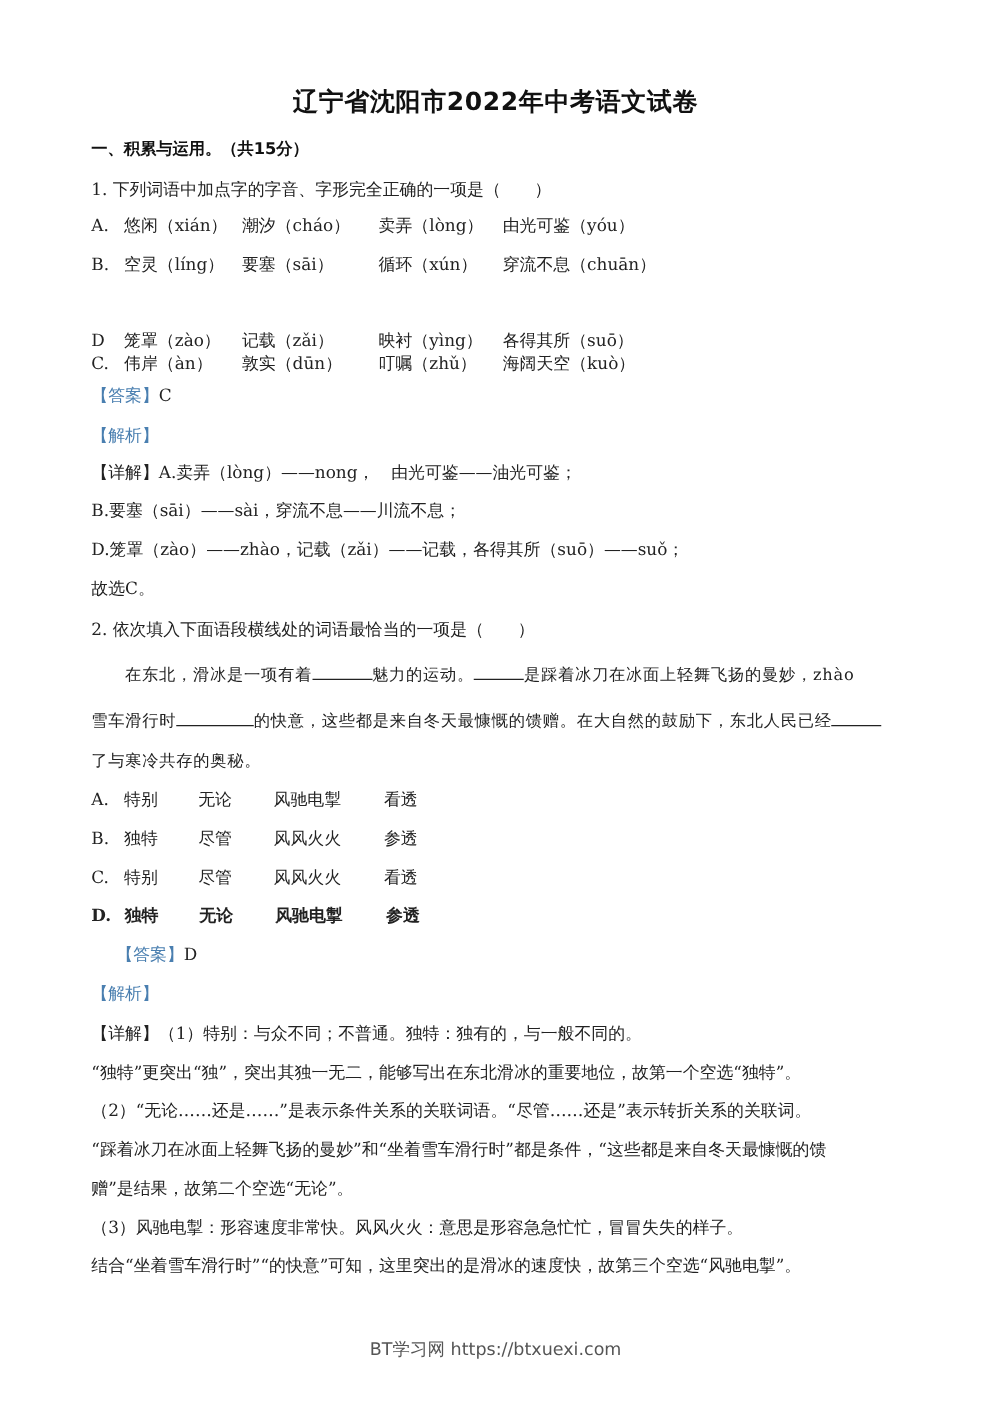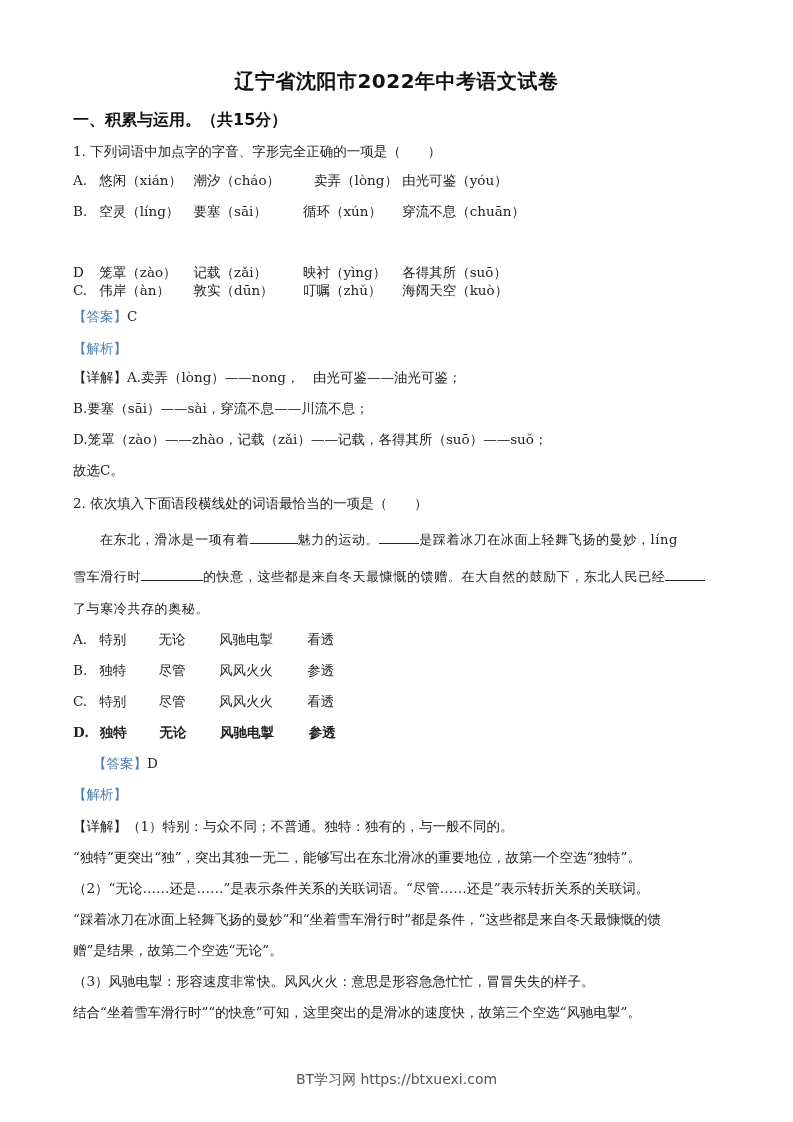--- a/index.html
+++ b/index.html
@@ -2,21 +2,21 @@
 <html><head>
 <meta charset="utf-8">
 <style>
   html, body { margin: 0; padding: 0; background: #ffffff; }
   body { width: 793px; height: 1122px; position: relative; overflow: hidden;
          font-family: "DejaVu Serif", "Liberation Serif", serif; color: #222; }
   .page { position: absolute; left: 0; top: 0; width: 793px; height: 903px; }
   .title { position: absolute; left: 0; width: 793px; top: 68px; text-align: center;
            font-family: "DejaVu Sans", sans-serif; font-weight: bold; font-size: 20px; color: #111; letter-spacing: 0.5px; }
   .line { position: absolute; left: 73px; font-size: 13.5px; white-space: nowrap; color: #222; }
-  .section { font-family: "DejaVu Sans", sans-serif; font-weight: bold; font-size: 16px; color: #111; }
+  .section { font-family: "DejaVu Sans", sans-serif; font-weight: bold; font-size: 13px; color: #111; }
   .opt-letter { display: inline-block; width: 22px; }
   .cell { display: inline-block; }
   .tag { color: #4a7fb0; }
   .passage { font-family: "DejaVu Serif", serif; font-size: 13px; letter-spacing: 0.6px; }
   .blank { display: inline-block; border-bottom: 1px solid #222; height: 12px; vertical-align: baseline; }
   .footer { position: absolute; left: 0; width: 793px; top: 1071px; text-align: center;
             font-family: "DejaVu Sans", sans-serif; font-size: 14px; color: #555; }
 </style>
 </head>
 <body>
@@ -26,21 +26,21 @@
   <div class="title">辽宁省沈阳市2022年中考语文试卷</div>
 
   <div class="line section" style="top:110px;">一、积累与运用。（共15分）</div>
 
   <div class="line" style="top:143px;">1. 下列词语中加点字的字音、字形完全正确的一项是（　　）</div>
 
   <div class="line" style="top:172px;">
     <span class="opt-letter">A.</span>
     <span class="cell" style="width:90px;">悠闲（xián）</span>
     <span class="cell" style="width:105px;">潮汐（cháo）</span>
-    <span class="cell" style="width:95px;text-align:right;">卖弄（lòng）</span>
+    <span class="cell" style="width:95px;">卖弄（lòng）</span>
     <span class="cell">由光可鉴（yóu）</span>
   </div>
   <div class="line" style="top:203px;">
     <span class="opt-letter">B.</span>
     <span class="cell" style="width:90px;">空灵（líng）</span>
     <span class="cell" style="width:105px;">要塞（sāi）</span>
     <span class="cell" style="width:95px;">循环（xún）</span>
     <span class="cell">穿流不息（chuān）</span>
   </div>
   <div class="line" style="top:234px;">
@@ -63,21 +63,21 @@
   </div>
   <div class="line tag" style="top:340px;">【解析】</div>
   <div class="line" style="top:369px;">【详解】A.卖弄（lòng）——nong，　由光可鉴——油光可鉴；</div>
   <div class="line" style="top:400px;">B.要塞（sāi）——sài，穿流不息——川流不息；</div>
   <div class="line" style="top:431px;">D.笼罩（zào）——zhào，记载（zǎi）——记载，各得其所（suō）——suǒ；</div>
   <div class="line" style="top:462px;">故选C。</div>
 
   <div class="line" style="top:495px;">2. 依次填入下面语段横线处的词语最恰当的一项是（　　）</div>
 
   <div class="line passage" style="top:531px; left:100px;">
-    <span>在东北，滑冰是一项有着</span><span class="blank" style="width:48px;"></span><span>魅力的运动。</span><span class="blank" style="width:40px;"></span><span>是踩着冰刀在冰面上轻舞飞扬的曼妙，líng</span>
+    <span>在东北，滑冰是一项有着</span><span class="blank" style="width:48px;"></span><span>魅力的运动。</span><span class="blank" style="width:40px;"></span><span>是踩着冰刀在冰面上轻舞飞扬的曼妙，zhào</span>
   </div>
   <div class="line passage" style="top:568px;">
     <span>雪车滑行时</span><span class="blank" style="width:62px;"></span><span>的快意，这些都是来自冬天最慷慨的馈赠。在大自然的鼓励下，东北人民已经</span><span class="blank" style="width:40px;"></span>
   </div>
   <div class="line passage" style="top:600px;">了与寒冷共存的奥秘。</div>
 
   <div class="line" style="top:631px;">
     <span class="opt-letter">A.</span>
     <span class="cell" style="width:55px;">特别</span>
     <span class="cell" style="width:56px;">无论</span>

